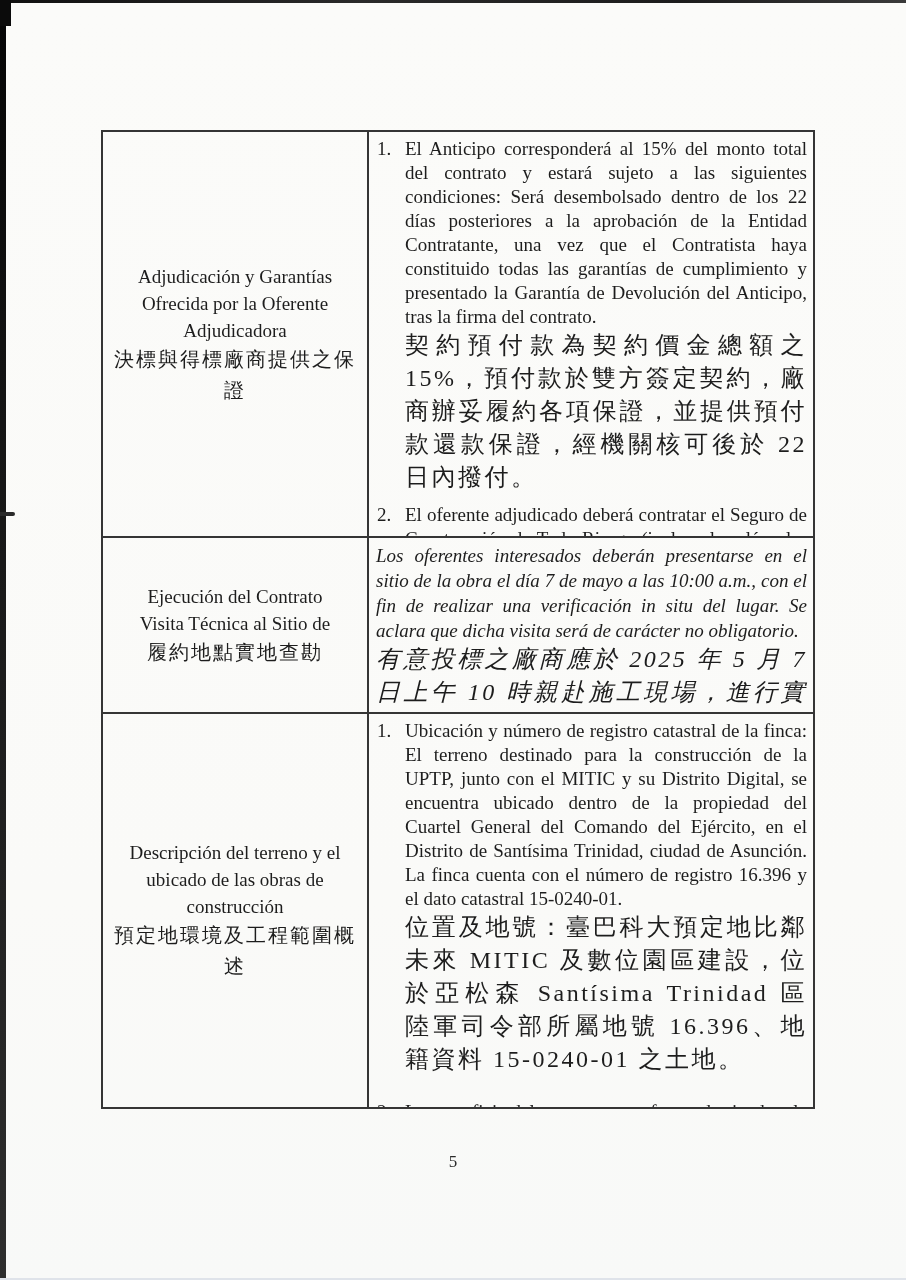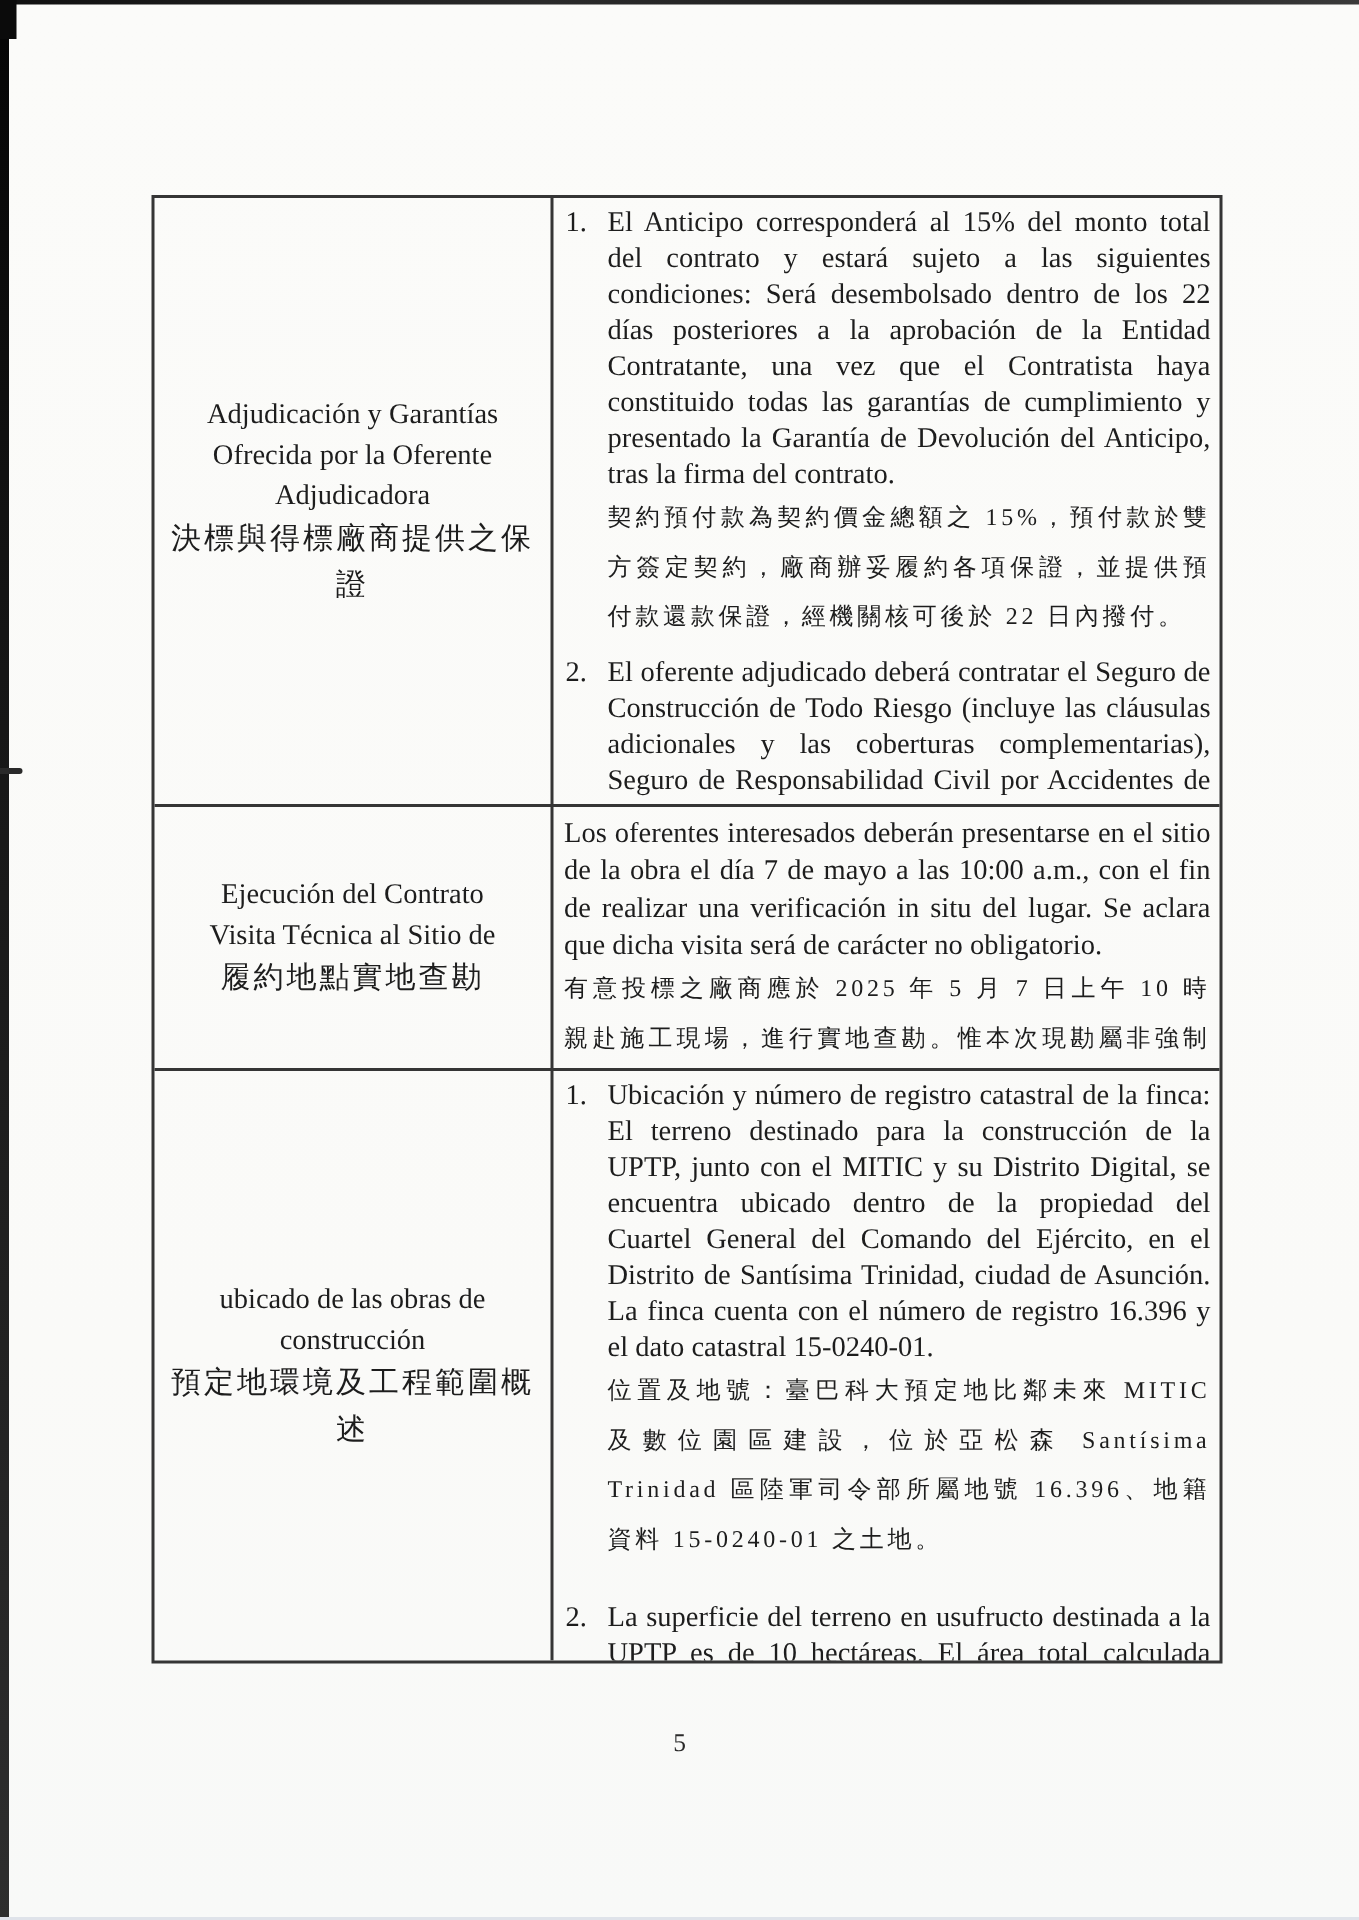--- a/index.html
+++ b/index.html
@@ -35,22 +35,22 @@
   .cell-content{flex:1;box-sizing:border-box;padding:5px 6px 0 7px;overflow:hidden;}
 
   .label-line{font-size:19px;line-height:27px;}
   .label-zh{font-size:20px;line-height:31px;letter-spacing:2px;margin-top:0;}
 
   .item{position:relative;padding-left:29px;margin-bottom:9px;}
   .item.last{margin-bottom:0;}
   .item.gap-big{margin-top:24px;}
   .item-num{position:absolute;left:1px;top:0;font-size:19px;line-height:24px;}
   .txt-es{font-size:19px;line-height:24px;text-align:justify;}
-  .txt-zh{font-size:16px;line-height:33px;letter-spacing:2.5px;text-align:justify;}
-  .para{padding-left:0;margin:0;}
+  .txt-zh{font-size:24px;line-height:33px;letter-spacing:2.5px;text-align:justify;}
+  .para{padding-left:0;margin:0;font-style:italic;}
   .para .txt-es{line-height:25px;}
 
   .page-number{
     position:absolute;top:1152px;left:0;width:906px;text-align:center;
     font-size:17px;color:#2a2a2a;
   }
 </style>
 </head>
 <body>
 
@@ -92,20 +92,21 @@
     <div class="cell-content">
       <div class="item para last">
         <div class="txt-es">Los oferentes interesados deberán presentarse en el sitio de la obra el día 7 de mayo a las 10:00 a.m., con el fin de realizar una verificación in situ del lugar. Se aclara que dicha visita será de carácter no obligatorio.</div>
         <div class="txt-zh">有意投標之廠商應於 2025 年 5 月 7 日上午 10 時親赴施工現場，進行實地查勘。惟本次現勘屬非強制性，是否參與由廠商自行決定。</div>
       </div>
     </div>
   </div>
 
   <div class="row r2">
     <div class="cell-label">
+      <div class="label-line">Descripción del terreno y el</div>
       <div class="label-line">ubicado de las obras de</div>
       <div class="label-line">construcción</div>
       <div class="label-zh">預定地環境及工程範圍概述</div>
     </div>
     <div class="cell-content">
       <div class="item">
         <span class="item-num">1.</span>
         <div class="txt-es">Ubicación y número de registro catastral de la finca: El terreno destinado para la construcción de la UPTP, junto con el MITIC y su Distrito Digital, se encuentra ubicado dentro de la propiedad del Cuartel General del Comando del Ejército, en el Distrito de Santísima Trinidad, ciudad de Asunción. La finca cuenta con el número de registro 16.396 y el dato catastral 15-0240-01.</div>
         <div class="txt-zh">位置及地號：臺巴科大預定地比鄰未來 MITIC 及數位園區建設，位於亞松森 Santísima Trinidad 區陸軍司令部所屬地號 16.396、地籍資料 15-0240-01 之土地。</div>
       </div>

